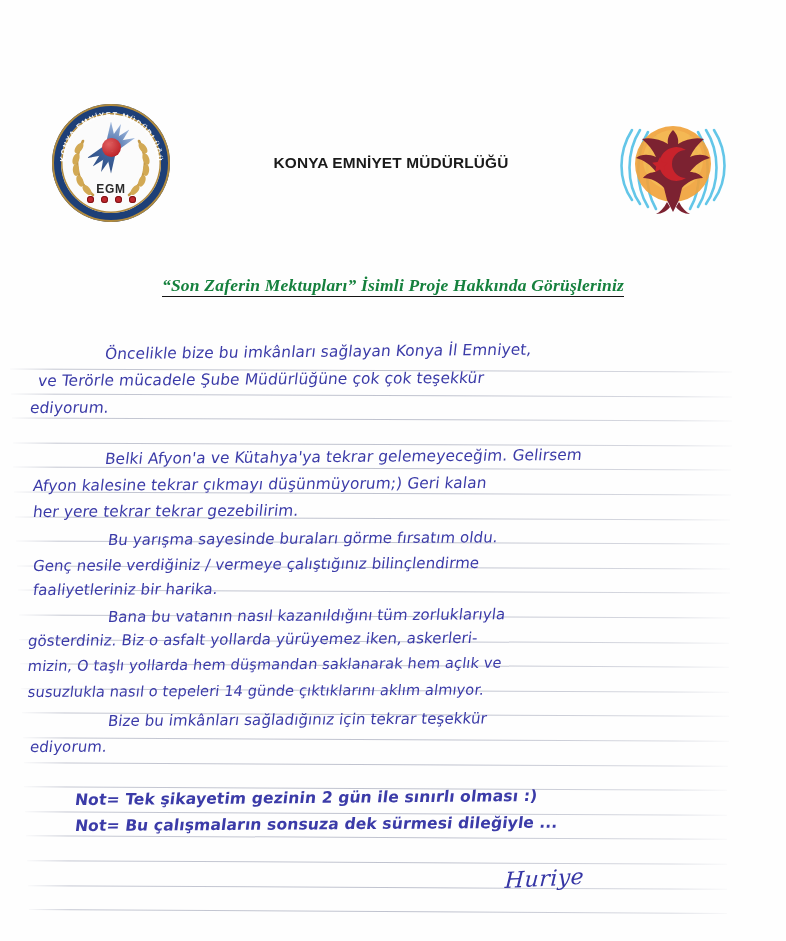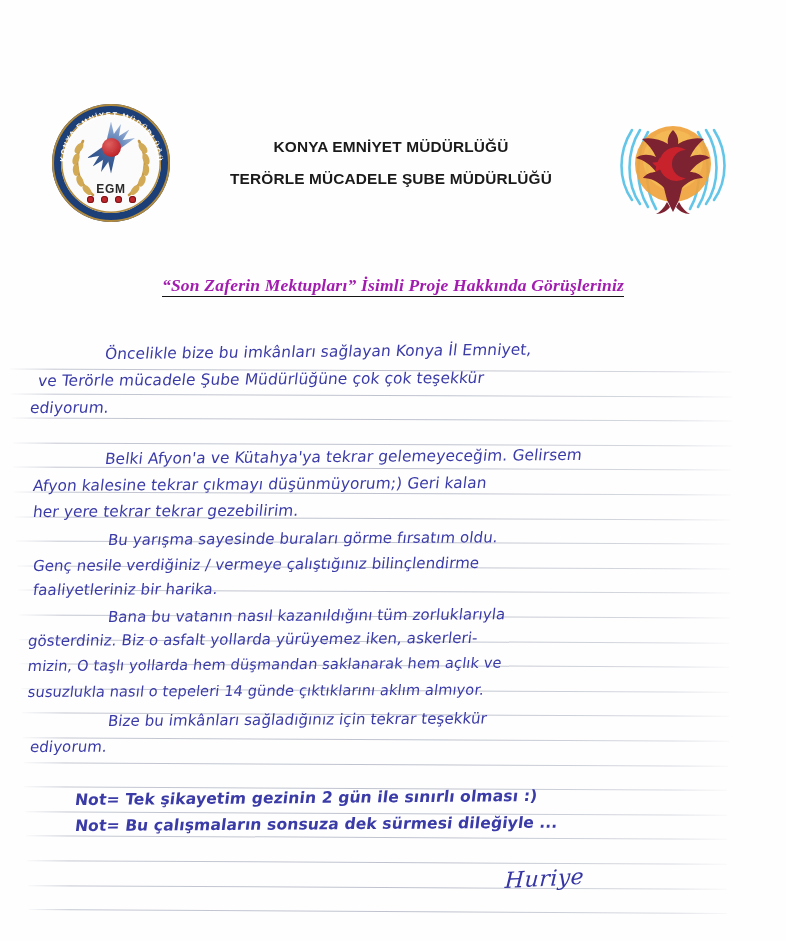--- a/index.html
+++ b/index.html
@@ -202,21 +202,21 @@
     position: absolute;
     left: 0;
     top: 275px;
     width: 786px;
     text-align: center;
     z-index: 3;
     font-family: "Liberation Serif", serif;
     font-style: italic;
     font-weight: 700;
     font-size: 17.5px;
-    color: #a21caf;
+    color: #15803d;
     letter-spacing: 0.2px;
   }
   .project-title span {
     border-bottom: 1.4px solid #141414;
     padding-bottom: 1px;
   }
 
   
   .hand {
     position: absolute;
@@ -320,21 +320,20 @@
       <div class="rosettes">
         <div class="rosette"></div>
         <div class="rosette"></div>
         <div class="rosette"></div>
         <div class="rosette"></div>
       </div>
     </div>
 
     <div class="header-titles">
       <div class="line">KONYA EMNİYET MÜDÜRLÜĞÜ</div>
-      <div class="line">TERÖRLE MÜCADELE ŞUBE MÜDÜRLÜĞÜ</div>
     </div>
 
     <div class="eagle">
       <svg viewBox="0 0 122 110" width="122" height="110">
         <g fill="none" stroke="#63c6e8" stroke-width="2.6" stroke-linecap="round">
           <path d="M20,92 C6,72 6,44 20,22"></path>
           <path d="M28,96 C14,76 14,44 28,22"></path>
           <path d="M36,99 C23,78 23,46 36,24"></path>
           <path d="M44,101 C32,80 32,50 44,28"></path>
           <path d="M102,92 C116,72 116,44 102,22"></path>

